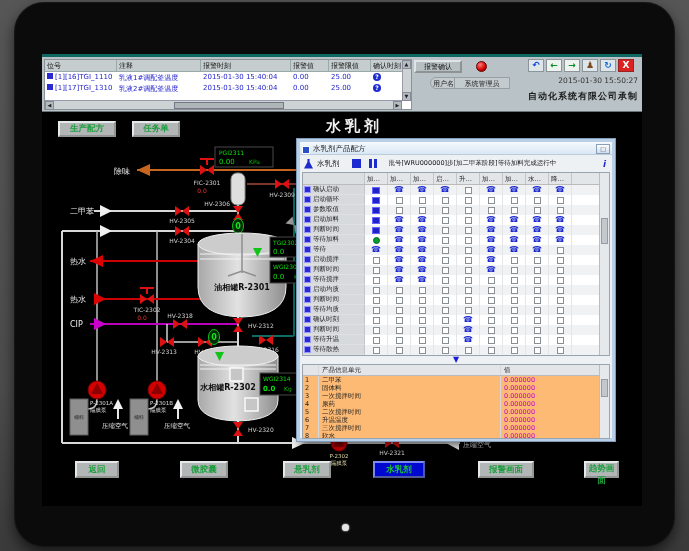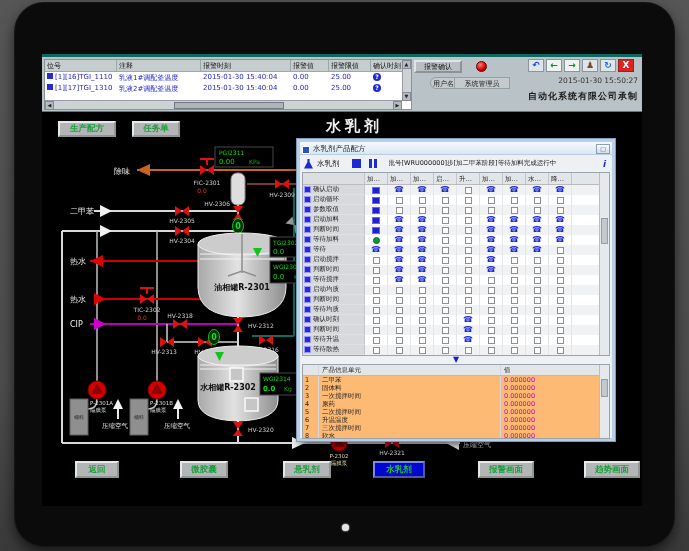--- a/index.html
+++ b/index.html
@@ -976,18 +976,18 @@
               </div>
         </div>
       </div>
 
       <div id="navrow">
             <button class="navbtn" style="left: 33px; width: 44px;">返回</button>
             <button class="navbtn" style="left: 138px; width: 48px;">微胶囊</button>
             <button class="navbtn" style="left: 241px; width: 48px;">悬乳剂</button>
             <button class="navbtn active" style="left: 331px; width: 52px;">水乳剂</button>
             <button class="navbtn" style="left: 436px; width: 56px;">报警画面</button>
-            <button class="navbtn" style="left: 542px; width: 56px;">趋势画面</button>
+            <button class="navbtn" style="left: 542px; width: 35px;">趋势画面</button>
           </div>
     </div>
   </div>
  </div>
 </div>
 
 </body></html>

